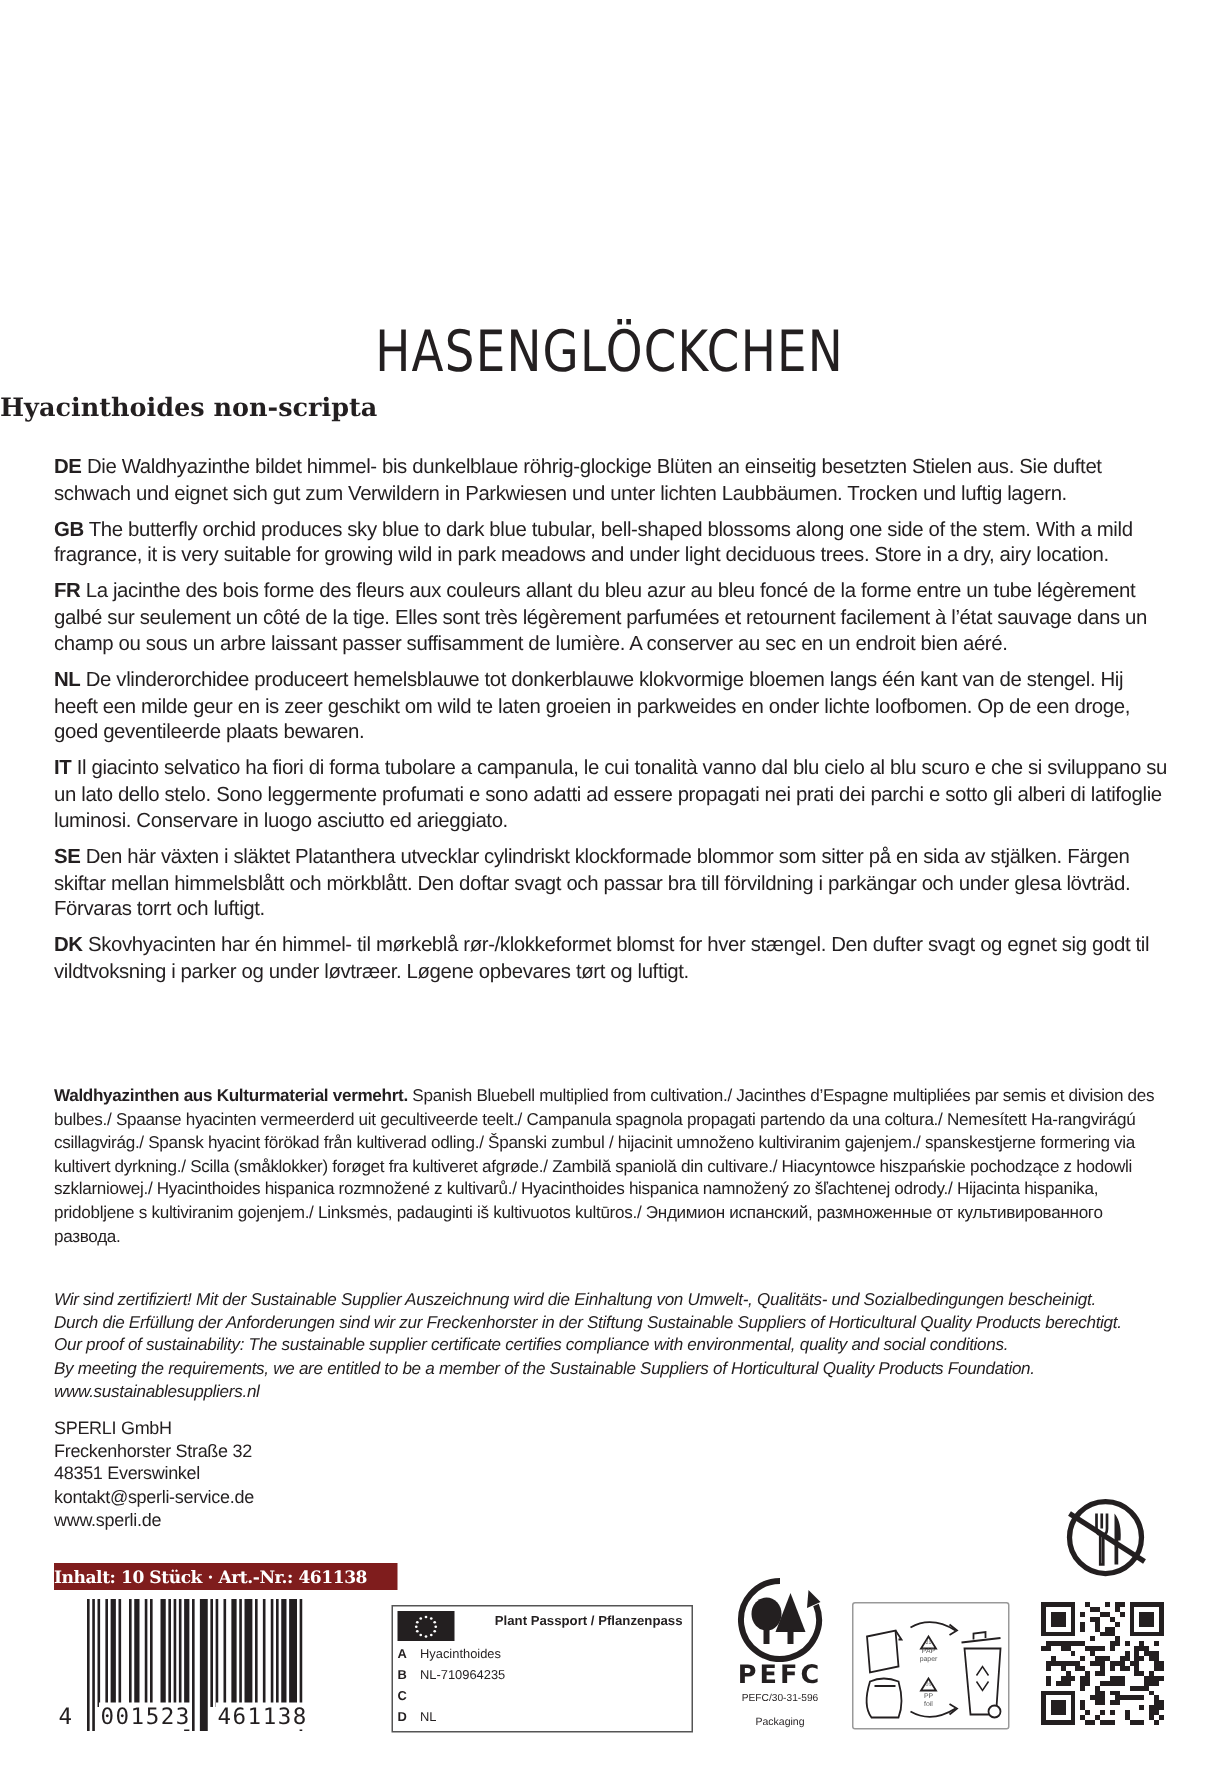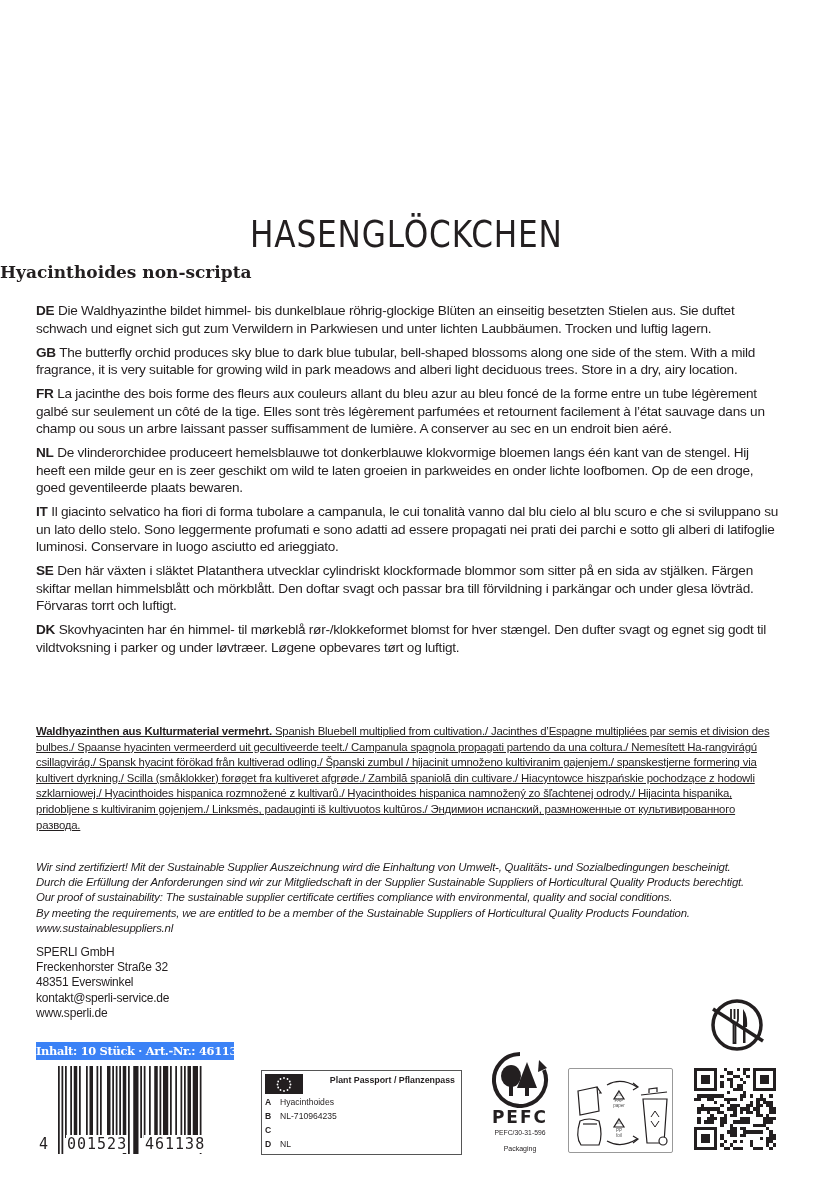--- a/index.html
+++ b/index.html
@@ -2,26 +2,26 @@
 <html><head>
 <meta charset="utf-8">
 <style>
   html, body { margin: 0; padding: 0; background: #ffffff; }
   body { width: 813px; height: 1181px; position: relative; overflow: hidden; color: #231f20; font-family: "Liberation Sans", sans-serif; }
   .title { position: absolute; top: 212px; left: 0; width: 813px; text-align: center; font-family: "DejaVu Sans", sans-serif; font-size: 38px; font-weight: normal; letter-spacing: 1px; transform: scaleX(0.82); transform-origin: 406px 0; line-height: 44px; }
   .subtitle { position: absolute; top: 261px; left: 0; width: 813px; font-family: "DejaVu Serif", serif; font-weight: bold; font-size: 17px; line-height: 22px; }
   .desc { position: absolute; top: 302px; left: 36px; width: 745px; font-family: "Liberation Sans", sans-serif; font-size: 13.6px; line-height: 17.5px; letter-spacing: -0.25px; }
   .desc p { margin: 0 0 6.5px 0; }
   .desc .lang { font-weight: bold; }
-  .origin { position: absolute; top: 724px; left: 36px; width: 745px; font-size: 11.4px; line-height: 15.6px; letter-spacing: -0.2px; text-decoration: underline; }
+  .origin { position: absolute; top: 724px; left: 36px; width: 745px; font-size: 11.4px; line-height: 15.6px; letter-spacing: -0.2px; }
   .origin b { font-weight: bold; }
   .cert { position: absolute; top: 860px; left: 36px; width: 745px; font-size: 11.4px; line-height: 15.2px; letter-spacing: -0.2px; font-style: italic; }
   .cert div, .addr div { white-space: nowrap; }
   .addr { position: absolute; top: 945px; left: 36px; font-size: 12px; line-height: 15.2px; letter-spacing: -0.2px; }
-  .content-bar { position: absolute; top: 1042px; left: 36px; width: 198px; height: 18px; background: #3b82f6; color: #ffffff; font-family: "DejaVu Serif", serif; font-weight: bold; font-size: 11.4px; line-height: 18px; text-align: right; white-space: nowrap; letter-spacing: -0.3px; }
+  .content-bar { position: absolute; top: 1042px; left: 36px; width: 229px; height: 18px; background: #7f1d1d; color: #ffffff; font-family: "DejaVu Serif", serif; font-weight: bold; font-size: 11.4px; line-height: 18px; text-align: left; white-space: nowrap; letter-spacing: -0.3px; }
   .barcode { position: absolute; top: 1066px; left: 36px; width: 193px; height: 92px; }
   .barcode-digits { position: absolute; top: 1133px; left: 36px; width: 193px; height: 20px; font-family: "DejaVu Sans Mono", monospace; font-size: 15px; }
   .barcode-digits span { position: absolute; top: 2px; background: #fff; padding: 0 1px; }
   .passport { position: absolute; top: 1070px; left: 261px; width: 201px; height: 85px; border: 1.5px solid #555; box-sizing: border-box; font-size: 8.6px; }
   .passport .flag { position: absolute; top: 3px; left: 3px; width: 38px; height: 20px; background: #231f20; }
   .passport .flag svg { width: 100%; height: 100%; }
   .passport .pp-title { position: absolute; top: 4px; right: 6px; font-weight: bold; font-size: 8.8px; white-space: nowrap; }
   .passport .row { position: absolute; left: 3px; height: 11px; line-height: 11px; white-space: nowrap; }
   .passport .row .k { display: inline-block; width: 15px; font-weight: bold; }
   .pefc { position: absolute; top: 1050px; left: 480px; width: 80px; height: 110px; text-align: center; }
@@ -36,33 +36,33 @@
   .qr { position: absolute; top: 1068px; left: 694px; width: 82px; height: 82px; }
 </style>
 </head>
 <body>
 
 <div class="title">HASENGLÖCKCHEN</div>
 <div class="subtitle">Hyacinthoides non-scripta</div>
 
 <div class="desc">
   <p><span class="lang">DE</span> <span>Die Waldhyazinthe bildet himmel- bis dunkelblaue röhrig-glockige Blüten an einseitig besetzten Stielen aus. Sie duftet schwach und eignet sich gut zum Verwildern in Parkwiesen und unter lichten Laubbäumen. Trocken und luftig lagern.</span></p>
-  <p><span class="lang">GB</span> <span>The butterfly orchid produces sky blue to dark blue tubular, bell-shaped blossoms along one side of the stem. With a mild fragrance, it is very suitable for growing wild in park meadows and alberi light deciduous trees. Store in a dry, airy location.</span></p>
+  <p><span class="lang">GB</span> <span>The butterfly orchid produces sky blue to dark blue tubular, bell-shaped blossoms along one side of the stem. With a mild fragrance, it is very suitable for growing wild in park meadows and under light deciduous trees. Store in a dry, airy location.</span></p>
   <p><span class="lang">FR</span> <span>La jacinthe des bois forme des fleurs aux couleurs allant du bleu azur au bleu foncé de la forme entre un tube légèrement galbé sur seulement un côté de la tige. Elles sont très légèrement parfumées et retournent facilement à l’état sauvage dans un champ ou sous un arbre laissant passer suffisamment de lumière. A conserver au sec en un endroit bien aéré.</span></p>
   <p><span class="lang">NL</span> <span>De vlinderorchidee produceert hemelsblauwe tot donkerblauwe klokvormige bloemen langs één kant van de stengel. Hij heeft een milde geur en is zeer geschikt om wild te laten groeien in parkweides en onder lichte loofbomen. Op de een droge, goed geventileerde plaats bewaren.</span></p>
   <p><span class="lang">IT</span> <span>Il giacinto selvatico ha fiori di forma tubolare a campanula, le cui tonalità vanno dal blu cielo al blu scuro e che si sviluppano su un lato dello stelo. Sono leggermente profumati e sono adatti ad essere propagati nei prati dei parchi e sotto gli alberi di latifoglie luminosi. Conservare in luogo asciutto ed arieggiato.</span></p>
   <p><span class="lang">SE</span> <span>Den här växten i släktet Platanthera utvecklar cylindriskt klockformade blommor som sitter på en sida av stjälken. Färgen skiftar mellan himmelsblått och mörkblått. Den doftar svagt och passar bra till förvildning i parkängar och under glesa lövträd. Förvaras torrt och luftigt.</span></p>
   <p><span class="lang">DK</span> <span>Skovhyacinten har én himmel- til mørkeblå rør-/klokkeformet blomst for hver stængel. Den dufter svagt og egnet sig godt til vildtvoksning i parker og under løvtræer. Løgene opbevares tørt og luftigt.</span></p>
 </div>
 
 <div class="origin"><b>Waldhyazinthen aus Kulturmaterial vermehrt.</b><span> Spanish Bluebell multiplied from cultivation./ Jacinthes d’Espagne multipliées par semis et division des bulbes./ Spaanse hyacinten vermeerderd uit gecultiveerde teelt./ Campanula spagnola propagati partendo da una coltura./ Nemesített Ha-rangvirágú csillagvirág./ Spansk hyacint förökad från kultiverad odling./ Španski zumbul / hijacinit umnoženo kultiviranim gajenjem./ spanskestjerne formering via kultivert dyrkning./ Scilla (småklokker) forøget fra kultiveret afgrøde./ Zambilă spaniolă din cultivare./ Hiacyntowce hiszpańskie pochodzące z hodowli szklarniowej./ Hyacinthoides hispanica rozmnožené z kultivarů./ Hyacinthoides hispanica namnožený zo šľachtenej odrody./ Hijacinta hispanika, pridobljene s kultiviranim gojenjem./ Linksmės, padauginti iš kultivuotos kultūros./ Эндимион испанский, размноженные от культивированного развода.</span></div>
 
 <div class="cert">
   <div>Wir sind zertifiziert! Mit der Sustainable Supplier Auszeichnung wird die Einhaltung von Umwelt-, Qualitäts- und Sozialbedingungen bescheinigt.</div>
-  <div>Durch die Erfüllung der Anforderungen sind wir zur Mitgliedschaft in der Supplier Sustainable Suppliers of Horticultural Quality Products berechtigt.</div>
+  <div>Durch die Erfüllung der Anforderungen sind wir zur Freckenhorster in der Stiftung Sustainable Suppliers of Horticultural Quality Products berechtigt.</div>
   <div>Our proof of sustainability: The sustainable supplier certificate certifies compliance with environmental, quality and social conditions.</div>
   <div>By meeting the requirements, we are entitled to be a member of the Sustainable Suppliers of Horticultural Quality Products Foundation.</div>
   <div>www.sustainablesuppliers.nl</div>
 </div>
 
 <div class="addr">
   <div>SPERLI GmbH</div>
   <div>Freckenhorster Straße 32</div>
   <div>48351 Everswinkel</div>
   <div>kontakt@sperli-service.de</div>

